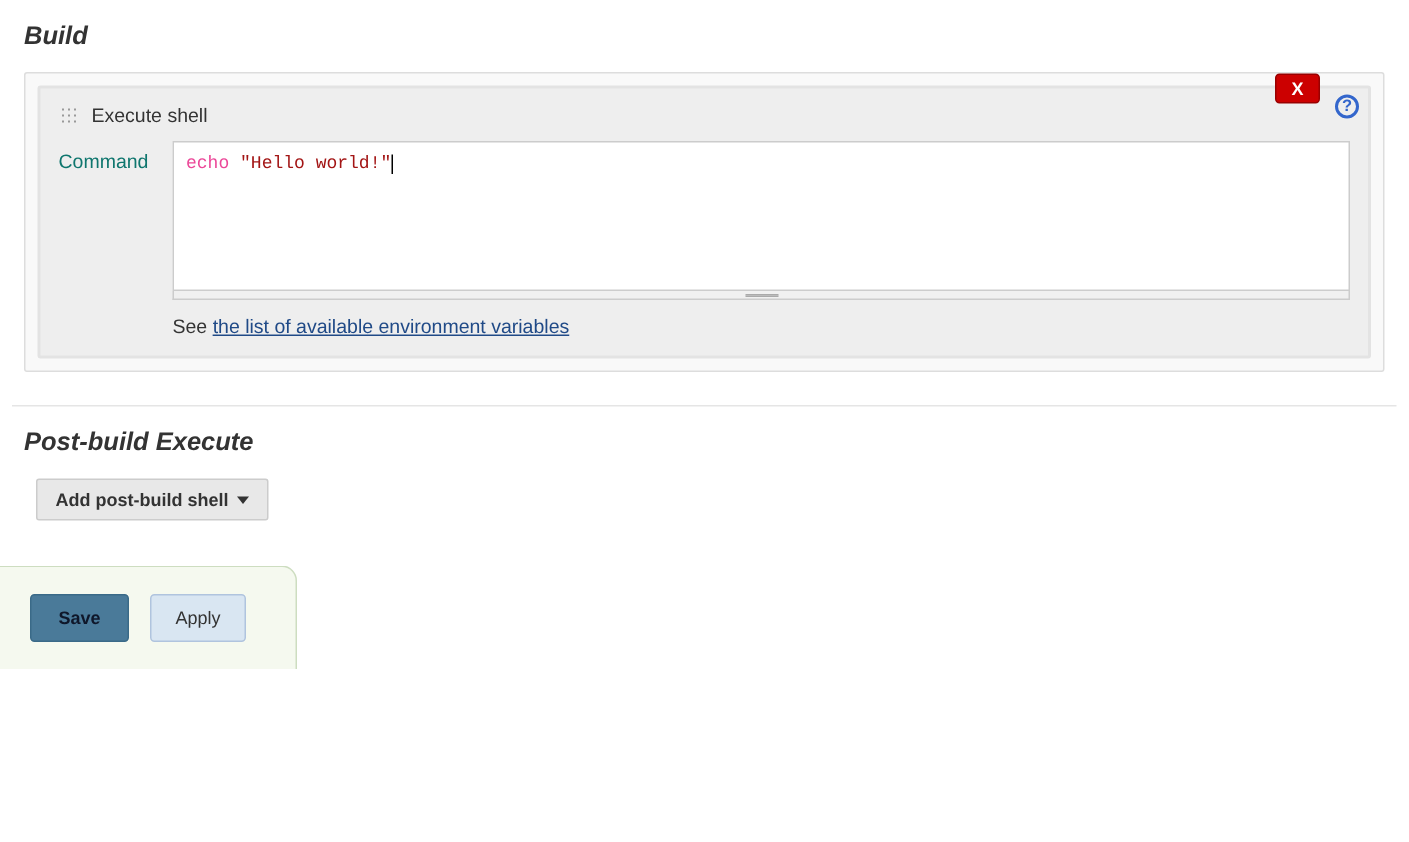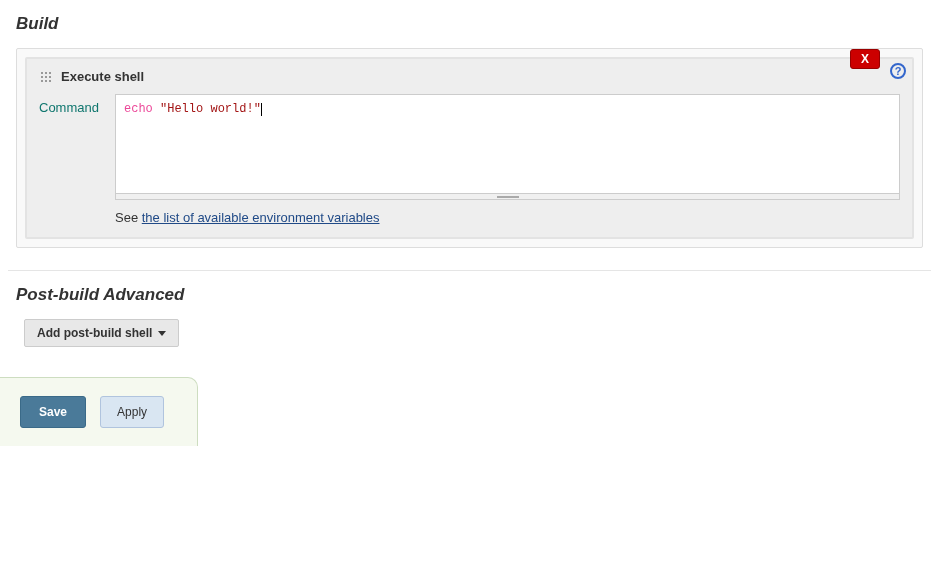--- a/index.html
+++ b/index.html
@@ -38,21 +38,21 @@
     gap: 8px;
     margin-bottom: 10px;
   }
   .drag-handle {
     width: 14px; height: 14px;
     display: inline-block;
     background-image: radial-gradient(#999 1px, transparent 1px);
     background-size: 4px 4px;
     background-position: 1px 1px;
   }
-  .step-title { font-weight: bold; font-size: 13px; }
+  .step-title { font-weight: normal; font-size: 13px; }
   .delete-btn {
     position: absolute;
     top: -10px; right: 32px;
     background: #cc0000;
     color: #fff;
     border: 1px solid #990000;
     border-radius: 3px;
     font-weight: bold;
     font-size: 12px;
     padding: 2px 10px;
@@ -163,21 +163,21 @@
     border-left: none;
     border-bottom: none;
     border-top-right-radius: 10px;
     padding: 18px 20px;
     width: 198px;
     display: flex;
     gap: 14px;
   }
   .btn-save {
     background: #4a7a99;
-    color: #ffffff;
+    color: #0f172a;
     border: 1px solid #3a6a88;
     border-radius: 3px;
     padding: 8px 18px;
     font-weight: bold;
     font-size: 12px;
     cursor: pointer;
   }
   .btn-apply {
     background: #d9e6f2;
     color: #333;
@@ -220,21 +220,21 @@
           </div>
         </div>
       </div>
 
     </div>
   </div>
 
 
   <hr class="sep">
 
-  <h2 class="section-title">Post-build Advanced</h2>
+  <h2 class="section-title">Post-build Execute</h2>
 
   <div class="btn-row-outer">
     <button class="grey-btn">
       <span>Add post-build shell</span>
       <span class="dropdown-arrow"></span>
     </button>
   </div>
 
 </div>
 

